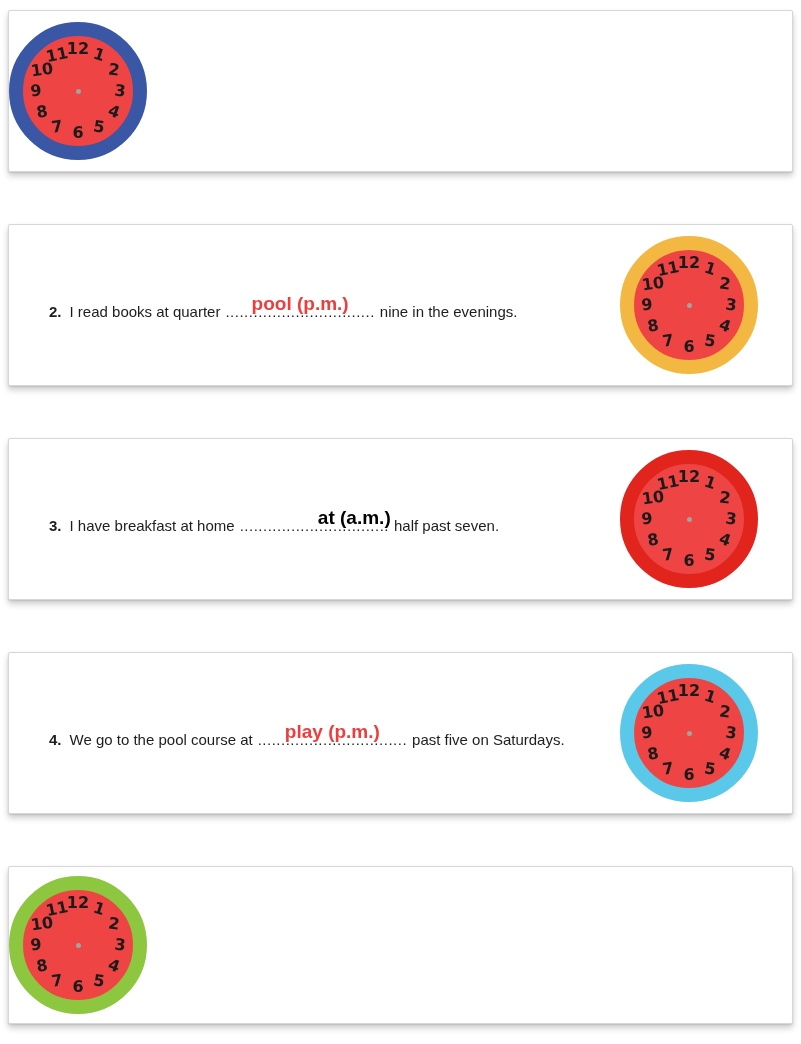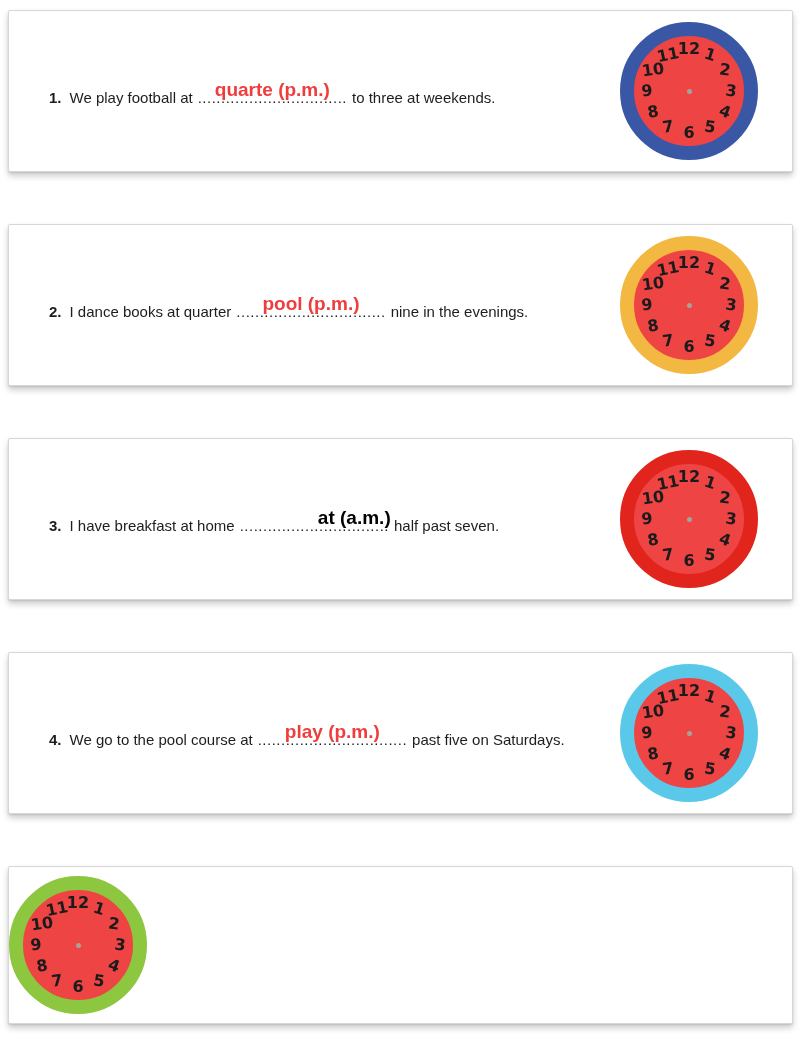--- a/index.html
+++ b/index.html
@@ -69,23 +69,20 @@
     height: 5px;
     margin: -2.5px 0 0 -2.5px;
     border-radius: 50%;
     background: #a3a3a3;
   }
 </style>
 </head>
 <body>
 
 <div class="panel">
-  <div class="sentence">
-    <span class="qnum">1.</span><span class="txt">We play football at</span><span class="blank"><span class="answer" style="color: rgb(238, 61, 60);">quarte (p.m.)</span><span class="dots">................................</span></span><span class="txt">to three at weekends.</span>
-  </div>
   <div class="clock" style="border-color: rgb(58, 87, 165);">
     <div class="dial">
         <span class="numeral" style="color: rgb(27, 27, 27); left: 55px; top: 13px; transform: translate(-50%, -50%) rotate(0deg);">12</span>
         <span class="numeral" style="color: rgb(27, 27, 27); left: 76px; top: 18.6269px; transform: translate(-50%, -50%) rotate(18deg);">1</span>
         <span class="numeral" style="color: rgb(27, 27, 27); left: 91.3731px; top: 34px; transform: translate(-50%, -50%) rotate(8deg);">2</span>
         <span class="numeral" style="color: rgb(27, 27, 27); left: 97px; top: 55px; transform: translate(-50%, -50%) rotate(6deg);">3</span>
         <span class="numeral" style="color: rgb(27, 27, 27); left: 91.3731px; top: 76px; transform: translate(-50%, -50%) rotate(20deg);">4</span>
         <span class="numeral" style="color: rgb(27, 27, 27); left: 76px; top: 91.3731px; transform: translate(-50%, -50%) rotate(8deg);">5</span>
         <span class="numeral" style="color: rgb(27, 27, 27); left: 55px; top: 97px; transform: translate(-50%, -50%) rotate(0deg);">6</span>
         <span class="numeral" style="color: rgb(27, 27, 27); left: 34px; top: 91.3731px; transform: translate(-50%, -50%) rotate(-8deg);">7</span>
@@ -93,21 +90,21 @@
         <span class="numeral" style="color: rgb(27, 27, 27); left: 13px; top: 55px; transform: translate(-50%, -50%) rotate(-6deg);">9</span>
         <span class="numeral" style="color: rgb(27, 27, 27); left: 18.6269px; top: 34px; transform: translate(-50%, -50%) rotate(-8deg);">10</span>
         <span class="numeral" style="color: rgb(27, 27, 27); left: 34px; top: 18.6269px; transform: translate(-50%, -50%) rotate(-12deg);">11</span>
       </div>
     <div class="center-dot"></div>
   </div>
 </div>
 
 <div class="panel">
   <div class="sentence">
-    <span class="qnum">2.</span><span class="txt">I dance books at quarter</span><span class="blank"><span class="answer" style="color: rgb(238, 61, 60);">pool (p.m.)</span><span class="dots">................................</span></span><span class="txt">nine in the evenings.</span>
+    <span class="qnum">2.</span><span class="txt">I read books at quarter</span><span class="blank"><span class="answer" style="color: rgb(238, 61, 60);">pool (p.m.)</span><span class="dots">................................</span></span><span class="txt">nine in the evenings.</span>
   </div>
   <div class="clock" style="border-color: rgb(243, 184, 65);">
     <div class="dial">
         <span class="numeral" style="color: rgb(27, 27, 27); left: 55px; top: 13px; transform: translate(-50%, -50%) rotate(0deg);">12</span>
         <span class="numeral" style="color: rgb(27, 27, 27); left: 76px; top: 18.6269px; transform: translate(-50%, -50%) rotate(18deg);">1</span>
         <span class="numeral" style="color: rgb(27, 27, 27); left: 91.3731px; top: 34px; transform: translate(-50%, -50%) rotate(8deg);">2</span>
         <span class="numeral" style="color: rgb(27, 27, 27); left: 97px; top: 55px; transform: translate(-50%, -50%) rotate(6deg);">3</span>
         <span class="numeral" style="color: rgb(27, 27, 27); left: 91.3731px; top: 76px; transform: translate(-50%, -50%) rotate(20deg);">4</span>
         <span class="numeral" style="color: rgb(27, 27, 27); left: 76px; top: 91.3731px; transform: translate(-50%, -50%) rotate(8deg);">5</span>
         <span class="numeral" style="color: rgb(27, 27, 27); left: 55px; top: 97px; transform: translate(-50%, -50%) rotate(0deg);">6</span>

